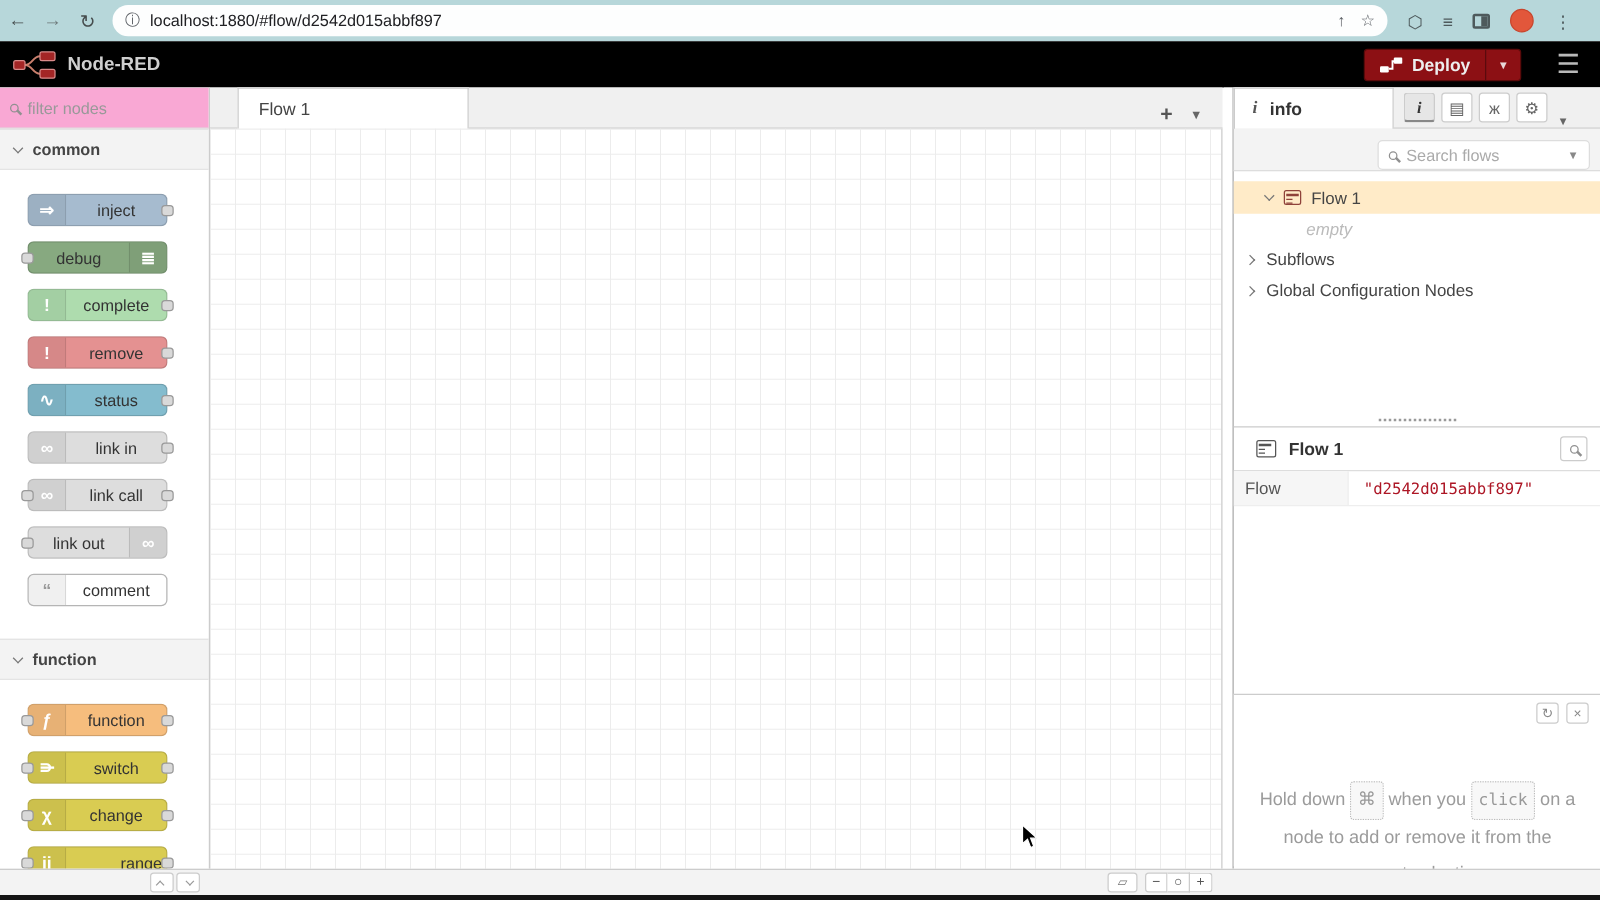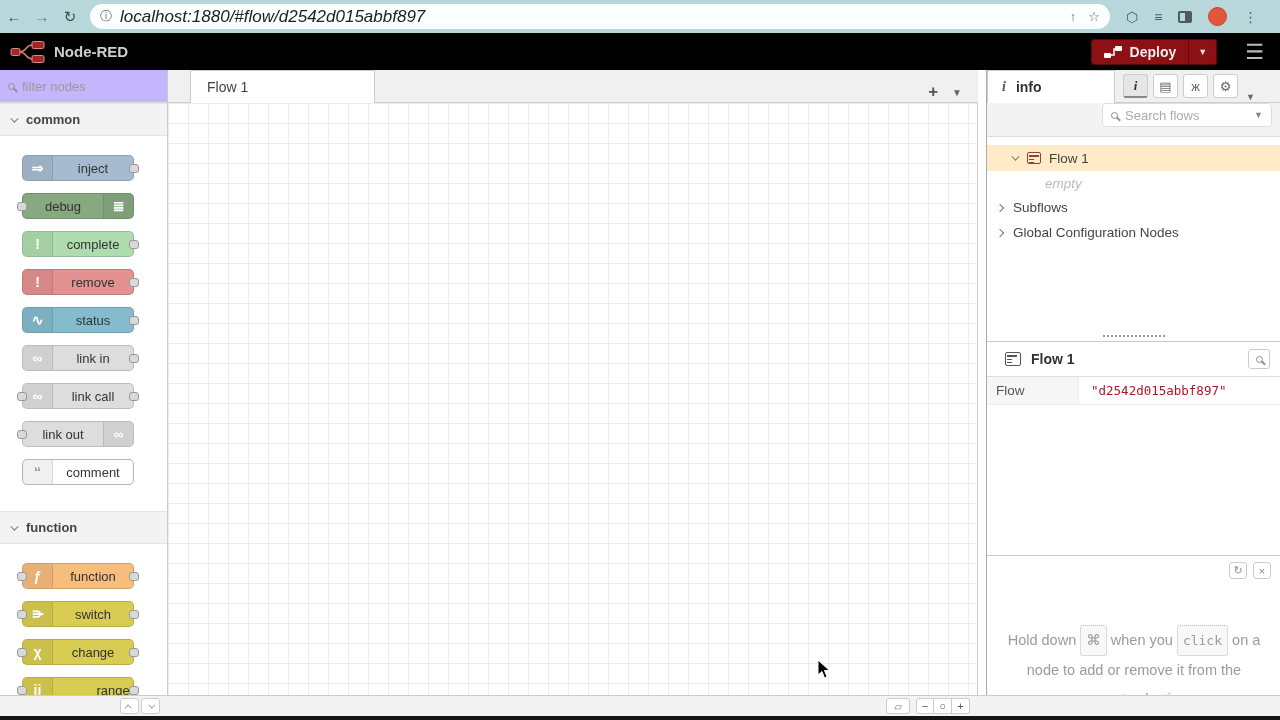--- a/index.html
+++ b/index.html
@@ -5,41 +5,41 @@
   * { margin:0; padding:0; box-sizing:border-box; }
   html,body { width:1280px; height:720px; overflow:hidden; }
   body { font-family:"Liberation Sans", sans-serif; position:relative; background:#fff; }
 
   
   .chrome { position:absolute; left:0; top:0; width:1280px; height:33px; background:#b7d7da; display:flex; align-items:center; }
   .chrome .navbtn { width:28px; text-align:center; font-size:15px; color:#454c4d; cursor:default; }
   .chrome .navbtn.dim { color:#6d797a; }
   .urlbar { height:25px; width:1020px; margin-left:6px; background:#fdfefe; border-radius:13px; display:flex; align-items:center; padding:0 10px; }
   .urlbar .info-i { color:#5f6368; font-size:12px; margin-right:8px; }
-  .urlbar .url { font-size:17px; color:#202124; flex:1;font-style:italic; }
+  .urlbar .url { font-size:13px; color:#202124; flex:1; }
   .urlbar .pillicon { color:#5f6368; font-size:13px; margin-left:12px; }
   .chrome .exticon { color:#4e5a5c; font-size:14px; margin-left:16px; }
   .avatar { width:19px; height:19px; border-radius:50%; background:#e2573b; margin-left:16px; border:1px solid #c8452c; }
   .paneicon { display:inline-block; width:14px; height:12px; border:2px solid #4e5a5c; border-radius:2px; margin-left:16px; position:relative; }
   .paneicon::after { content:""; position:absolute; right:0; top:0; width:5px; height:100%; background:#4e5a5c; }
 
   
   .nr-header { position:absolute; left:0; top:33px; width:1280px; height:37px; background:#000; display:flex; align-items:center; }
   .nr-logo { margin-left:10px; }
   .nr-title { color:#cfcfcf; font-size:15px; font-weight:bold; margin-left:8px; flex:1; }
   .deploy { height:26px; display:flex; align-items:center; border-radius:3px; border:1px solid #5a0a0a; overflow:hidden; margin-right:28px; }
   .deploy .main { height:100%; display:flex; align-items:center; padding:0 12px; }
   .deploy .label { color:#eee; font-size:14px; font-weight:bold; margin-left:8px; }
   .deploy .dd { height:100%; display:flex; align-items:center; padding:0 9px; border-left:1px solid rgba(0,0,0,.35); }
   .deploy .dd span { color:#e8d8d8; font-size:9px; }
   .burger { color:#b9b9b9; font-size:21px; margin-right:16px; line-height:1; }
 
   
   .palette { position:absolute; left:0; top:70px; width:168px; height:625px; background:#f3f3f3; border-right:1px solid #ccc; overflow:hidden; }
-  .filter-row { height:33px; background:#c4b5fd; border-bottom:1px solid #ddd; display:flex; align-items:center; padding:0 8px; }
+  .filter-row { height:33px; background:#f9a8d4; border-bottom:1px solid #ddd; display:flex; align-items:center; padding:0 8px; }
   .filter-row input { border:none; outline:none; background:transparent; font-size:13px; color:#555; width:120px; margin-left:7px; font-family:"Liberation Sans",sans-serif; }
   .filter-row input::placeholder { color:#999; }
   .mag { display:inline-block; width:7px; height:7px; border:1.5px solid #909090; border-radius:50%; position:relative; flex:none; }
   .mag::after { content:""; position:absolute; width:5px; height:1.5px; background:#909090; transform:rotate(45deg); right:-4px; bottom:-2px; }
   .cat-header { height:33px; background:#f3f3f3; border-bottom:1px solid #e4e4e4; border-top:1px solid #e4e4e4; display:flex; align-items:center; padding-left:10px; }
   .cat-header .lbl { font-size:13px; font-weight:bold; color:#444; margin-left:10px; }
   .chev { display:inline-block; width:6px; height:6px; border-right:1.5px solid #777; border-bottom:1.5px solid #777; }
   .chev.down { transform:rotate(45deg) translateY(-2px); }
   .chev.right { transform:rotate(-45deg); }
   .cat-body { background:#fff; padding:19px 0 14px 0; }
@@ -67,21 +67,21 @@
   .sidebar { position:absolute; left:986px; top:70px; width:294px; height:625px; background:#fff; border-left:1px solid #aaa; }
   .sb-tabs { height:33px; background:#f0f0f0; border-bottom:1px solid #ccc; display:flex; align-items:flex-end; }
   .sb-tab { width:128px; height:33px; background:#fff; border:1px solid #ccc; border-bottom:none; display:flex; align-items:center; padding-left:14px; position:relative; top:1px; }
   .sb-tab .ii { font-family:"Liberation Serif",serif; font-style:italic; font-weight:bold; color:#555; font-size:14px; }
   .sb-tab .tl { font-size:14px; font-weight:bold; color:#333; margin-left:10px; }
   .sb-toolbtns { display:flex; align-items:center; gap:5px; margin-left:8px; margin-bottom:4px; }
   .tbtn { width:25px; height:24px; border:1px solid #ccc; border-radius:3px; background:#fff; display:flex; align-items:center; justify-content:center; font-size:13px; color:#666; }
   .tbtn.active { background:#e6e6e6; border-bottom:2px solid #888; color:#333; font-family:"Liberation Serif",serif; font-style:italic; font-weight:bold; }
   .sb-caret { font-size:9px; color:#666; margin-left:8px; }
 
-  .sb-search { height:34px; background:#f3f3f3; border-bottom:1px solid #ddd; display:flex; align-items:flex-start; justify-content:flex-end; padding-right:8px; }
+  .sb-search { height:34px; background:#f3f3f3; border-bottom:1px solid #ddd; display:flex; align-items:flex-end; justify-content:flex-end; padding-right:8px; }
   .search-pill { width:170px; height:24px; background:#fff; border:1px solid #ddd; border-radius:4px; display:flex; align-items:center; padding:0 8px; }
   .search-pill input { border:none; outline:none; font-size:13px; color:#555; width:110px; margin-left:7px; background:transparent; font-family:"Liberation Sans",sans-serif; }
   .search-pill input::placeholder { color:#aaa; }
   .search-pill .dd { margin-left:auto; font-size:9px; color:#888; }
 
   .tree { padding-top:8px; font-size:13.5px; color:#444; }
   .trow { height:24px; display:flex; align-items:center; }
   .trow .chev { margin-right:10px; }
   .flowicon { position:relative; width:14px; height:12px; border:1.5px solid currentColor; border-radius:2px; margin-right:8px; flex:none; }
   .flowicon::before { content:""; position:absolute; left:1px; top:2px; width:10px; height:1.5px; background:currentColor; }

